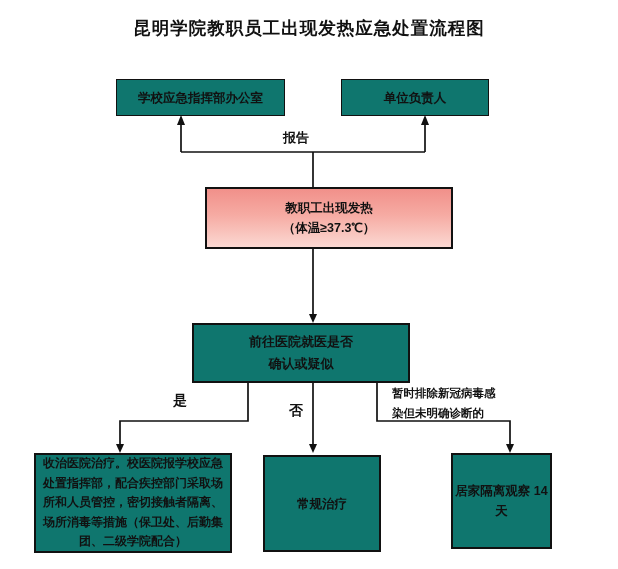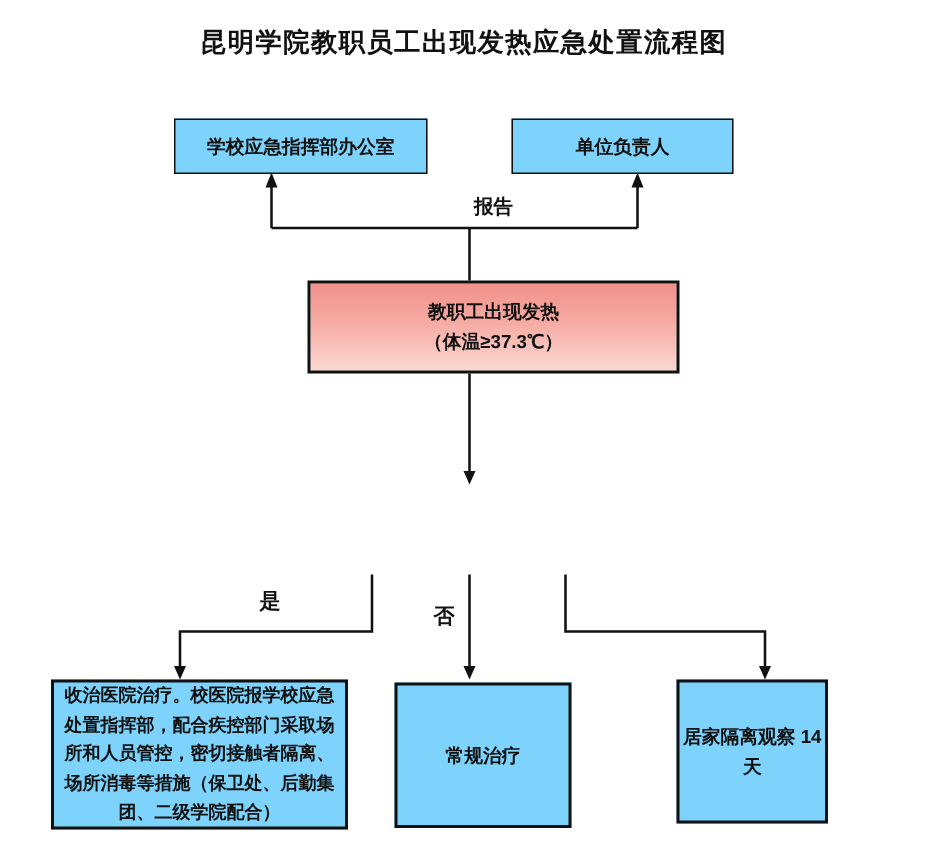--- a/index.html
+++ b/index.html
@@ -2,35 +2,35 @@
 <html><head>
 <meta charset="utf-8">
 <style>
   html,body{margin:0;padding:0;background:#fff;}
   body{width:618px;height:569px;position:relative;overflow:hidden;
        font-family:"Liberation Sans",sans-serif;color:#111;}
   .canvas{position:absolute;left:0;top:0;width:618px;height:569px;background:#ffffff;}
   .title{position:absolute;left:0;top:16px;width:618px;text-align:center;
          font-family:"Liberation Serif",serif;font-weight:bold;font-size:17.5px;
          letter-spacing:1px;}
-  .box{position:absolute;border:2px solid #111;background:#7dd3fc;box-sizing:border-box;
+  .box{position:absolute;border:2px solid #111;background:#0f766e;box-sizing:border-box;
        display:flex;align-items:center;justify-content:center;text-align:center;
        font-weight:bold;font-size:12.5px;line-height:20px;}
   .box-top-left{left:116px;top:79px;width:169px;height:37px;border-width:1.5px;}
   .box-top-right{left:341px;top:79px;width:148px;height:37px;border-width:1.5px;}
   .box-fever{left:205px;top:187px;width:248px;height:62px;
              background:linear-gradient(180deg,#f1908a 0%,#f6aba3 45%,#fbd8d2 100%);}
   .box-decision{left:192px;top:323px;width:218px;height:60px;font-size:13px;line-height:22px;}
   .box-hospital{left:34px;top:453px;width:198px;height:100px;font-size:12px;
                 line-height:19.5px;padding:20px 4px;}
   .box-routine{left:263px;top:455px;width:118px;height:97px;}
   .box-home{left:451px;top:453px;width:101px;height:96px;}
   .lines{white-space:pre-line;}
   .label{position:absolute;font-weight:bold;font-size:13px;text-align:center;}
-  .label-report{left:304px;top:129px;width:50px;}
+  .label-report{left:271px;top:129px;width:50px;}
   .label-yes{left:160px;top:392px;width:40px;font-size:14px;}
   .label-no{left:276px;top:402px;width:40px;font-size:14px;}
   .label-transit{left:229px;top:262px;width:80px;font-size:12.5px;line-height:19.5px;
                  text-align:center;}
   .label-rightbranch{left:392px;top:383px;width:132px;font-size:11.5px;line-height:20px;
                      text-align:left;}
   svg.connectors{position:absolute;left:0;top:0;width:618px;height:569px;pointer-events:none;}
   svg.connectors line, svg.connectors polyline{stroke:#111;stroke-width:1.7;fill:none;}
   svg.connectors polygon{fill:#111;stroke:none;}
 </style>
@@ -66,25 +66,29 @@
   <div class="box box-top-left">学校应急指挥部办公室</div>
 
   <div class="box box-top-right">单位负责人</div>
 
   <div class="label label-report">报告</div>
 
   <div class="box box-fever lines">教职工出现发热
 （体温≥37.3℃）</div>
 
 
+  <div class="box box-decision lines">前往医院就医是否
+确认或疑似</div>
 
   <div class="label label-yes">是</div>
 
   <div class="label label-no">否</div>
 
+  <div class="label label-rightbranch lines">暂时排除新冠病毒感
+染但未明确诊断的</div>
 
   <div class="box box-hospital lines">收治医院治疗。校医院报学校应急
 处置指挥部，配合疾控部门采取场
 所和人员管控，密切接触者隔离、
 场所消毒等措施（保卫处、后勤集
 团、二级学院配合）</div>
 
   <div class="box box-routine">常规治疗</div>
 
   <div class="box box-home">居家隔离观察 14 天</div>

